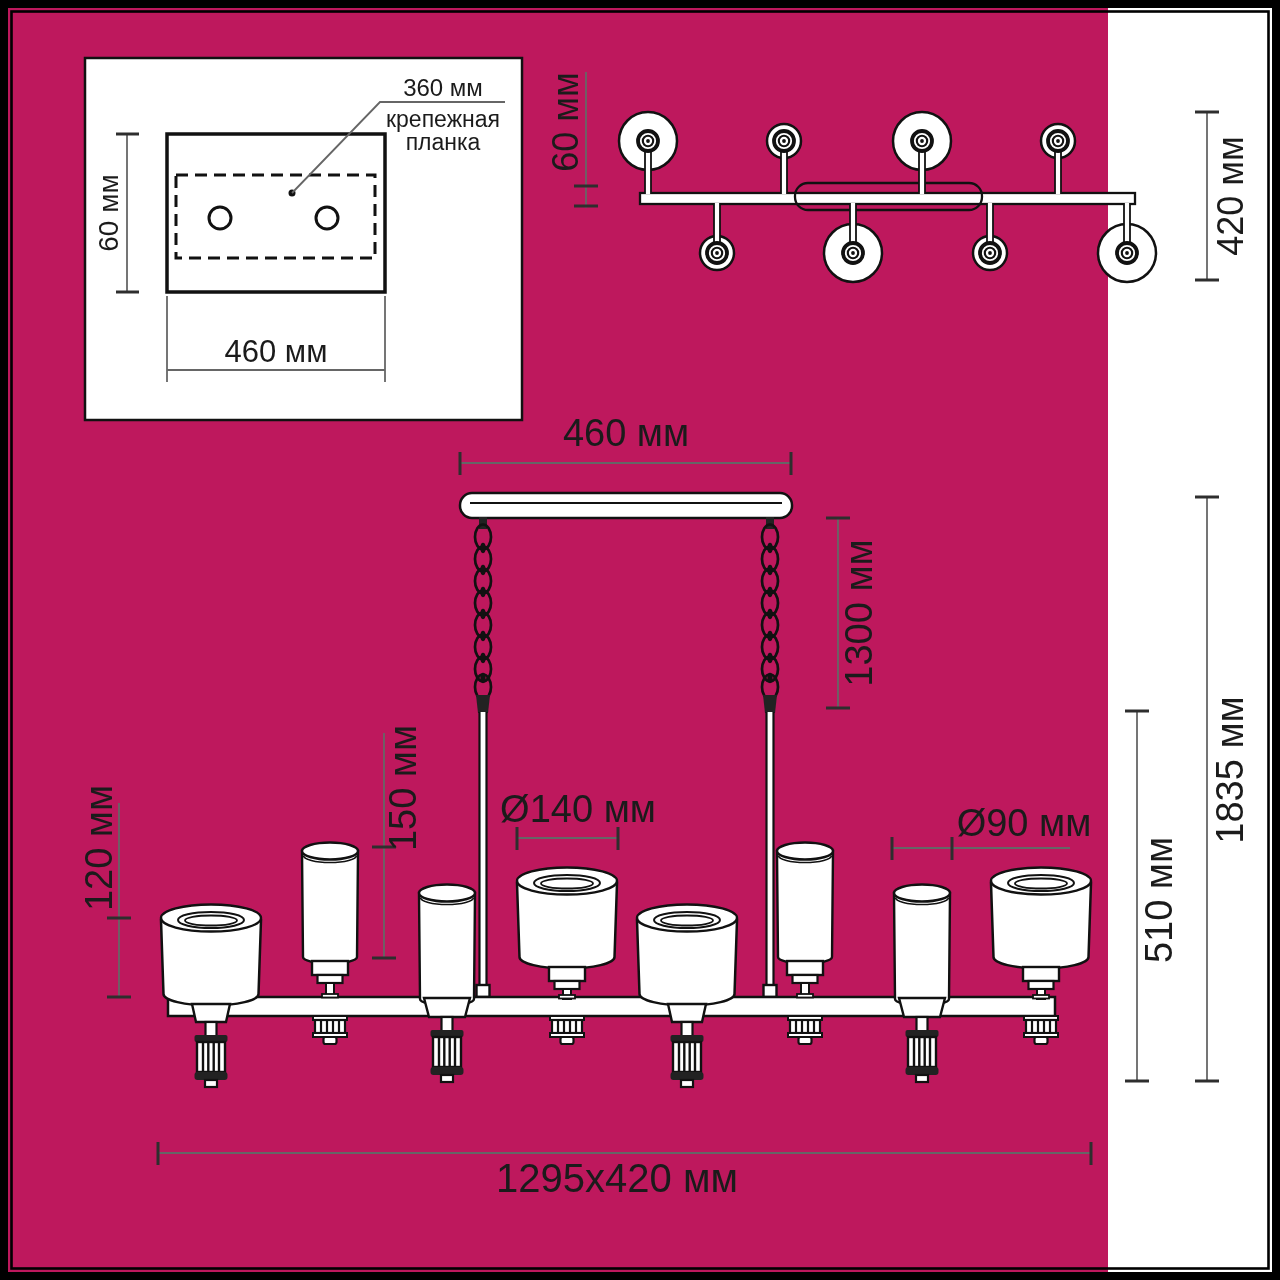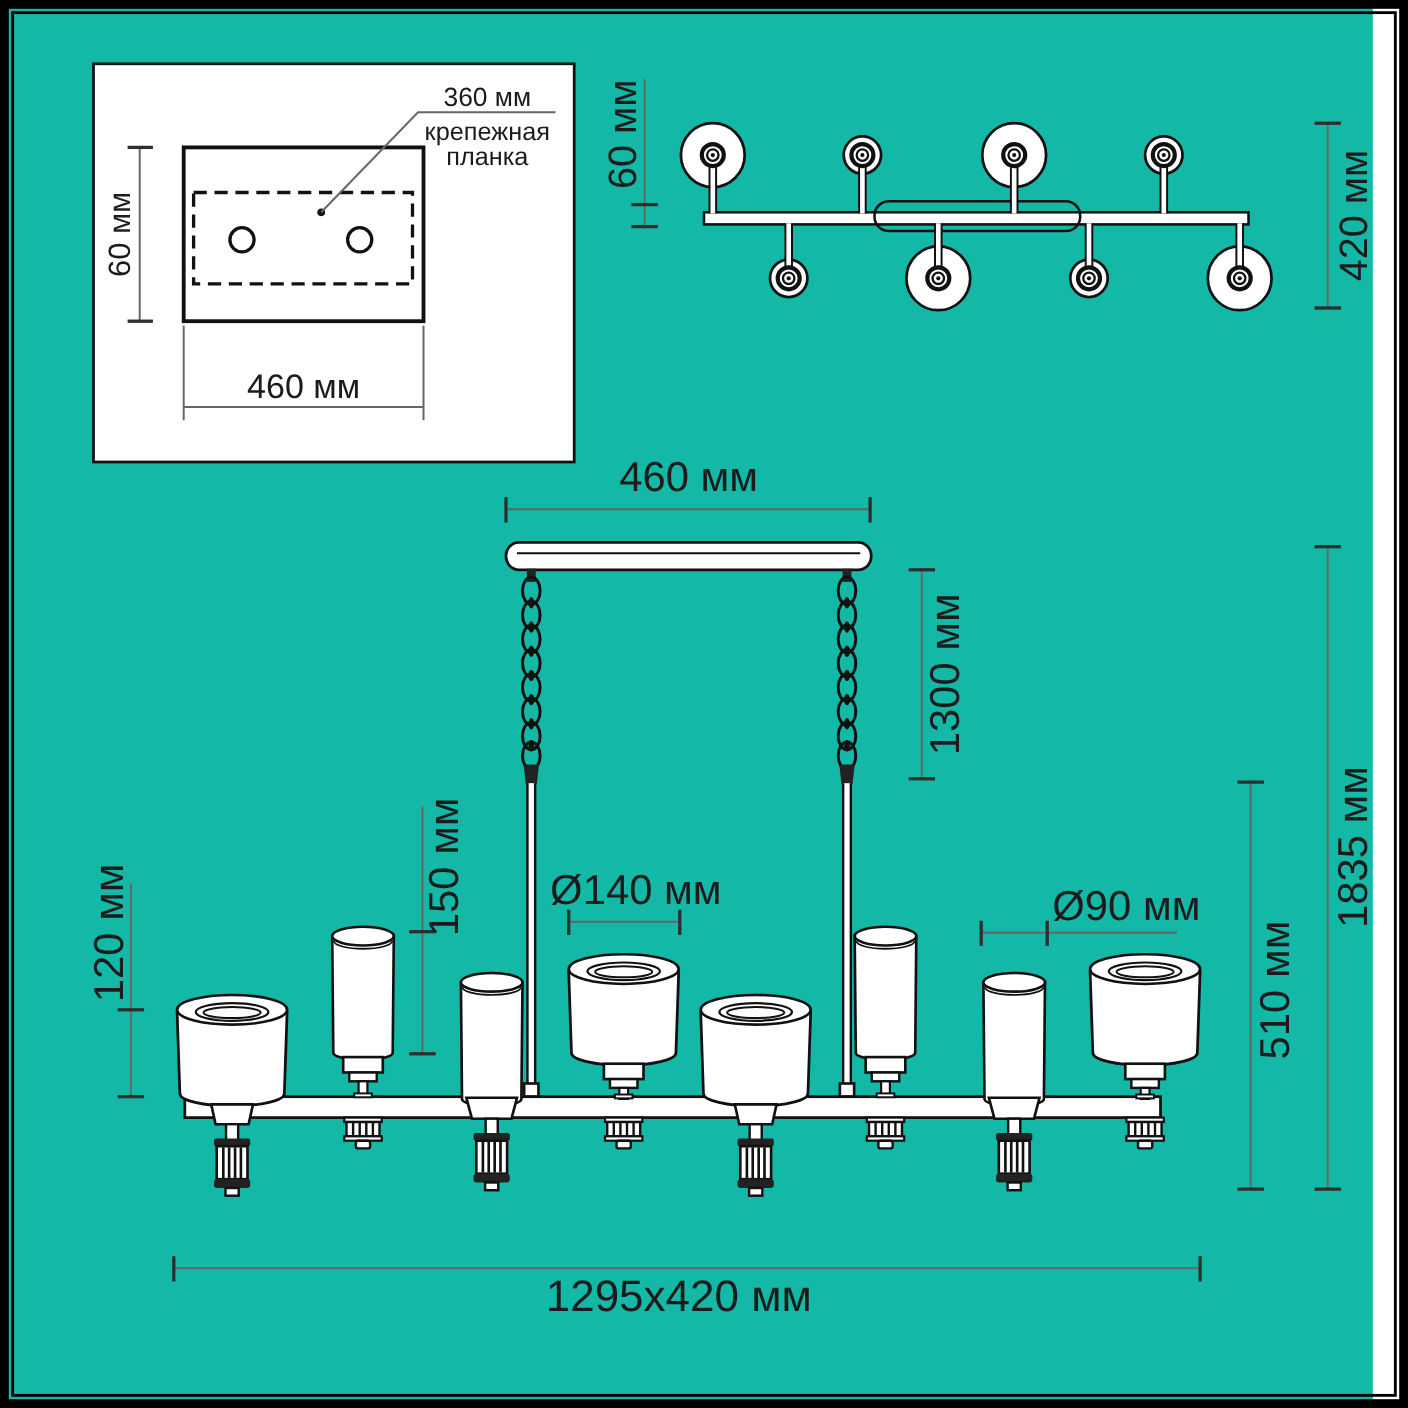--- a/index.html
+++ b/index.html
@@ -1,16 +1,16 @@
 <!DOCTYPE html>
 <html><head>
 <meta charset="utf-8">
 <style>
   html,body{margin:0;padding:0;background:#fff;}
-  #stage{width:1248px;height:1280px;position:relative;background:#14b8a6;}
+  #stage{width:1108px;height:1280px;position:relative;background:#be185d;}
   svg{position:absolute;left:0;top:0;}
   text{font-family:"Liberation Sans",sans-serif;fill:#1b1b1b;}
   .dim{font-size:38px;}
   .dimtv{font-size:36px;}
   .dl{stroke:#666;stroke-width:1.8;fill:none;}
   .tick{stroke:#2e2e2e;stroke-width:3;}
 </style>
 </head>
 <body>
 

